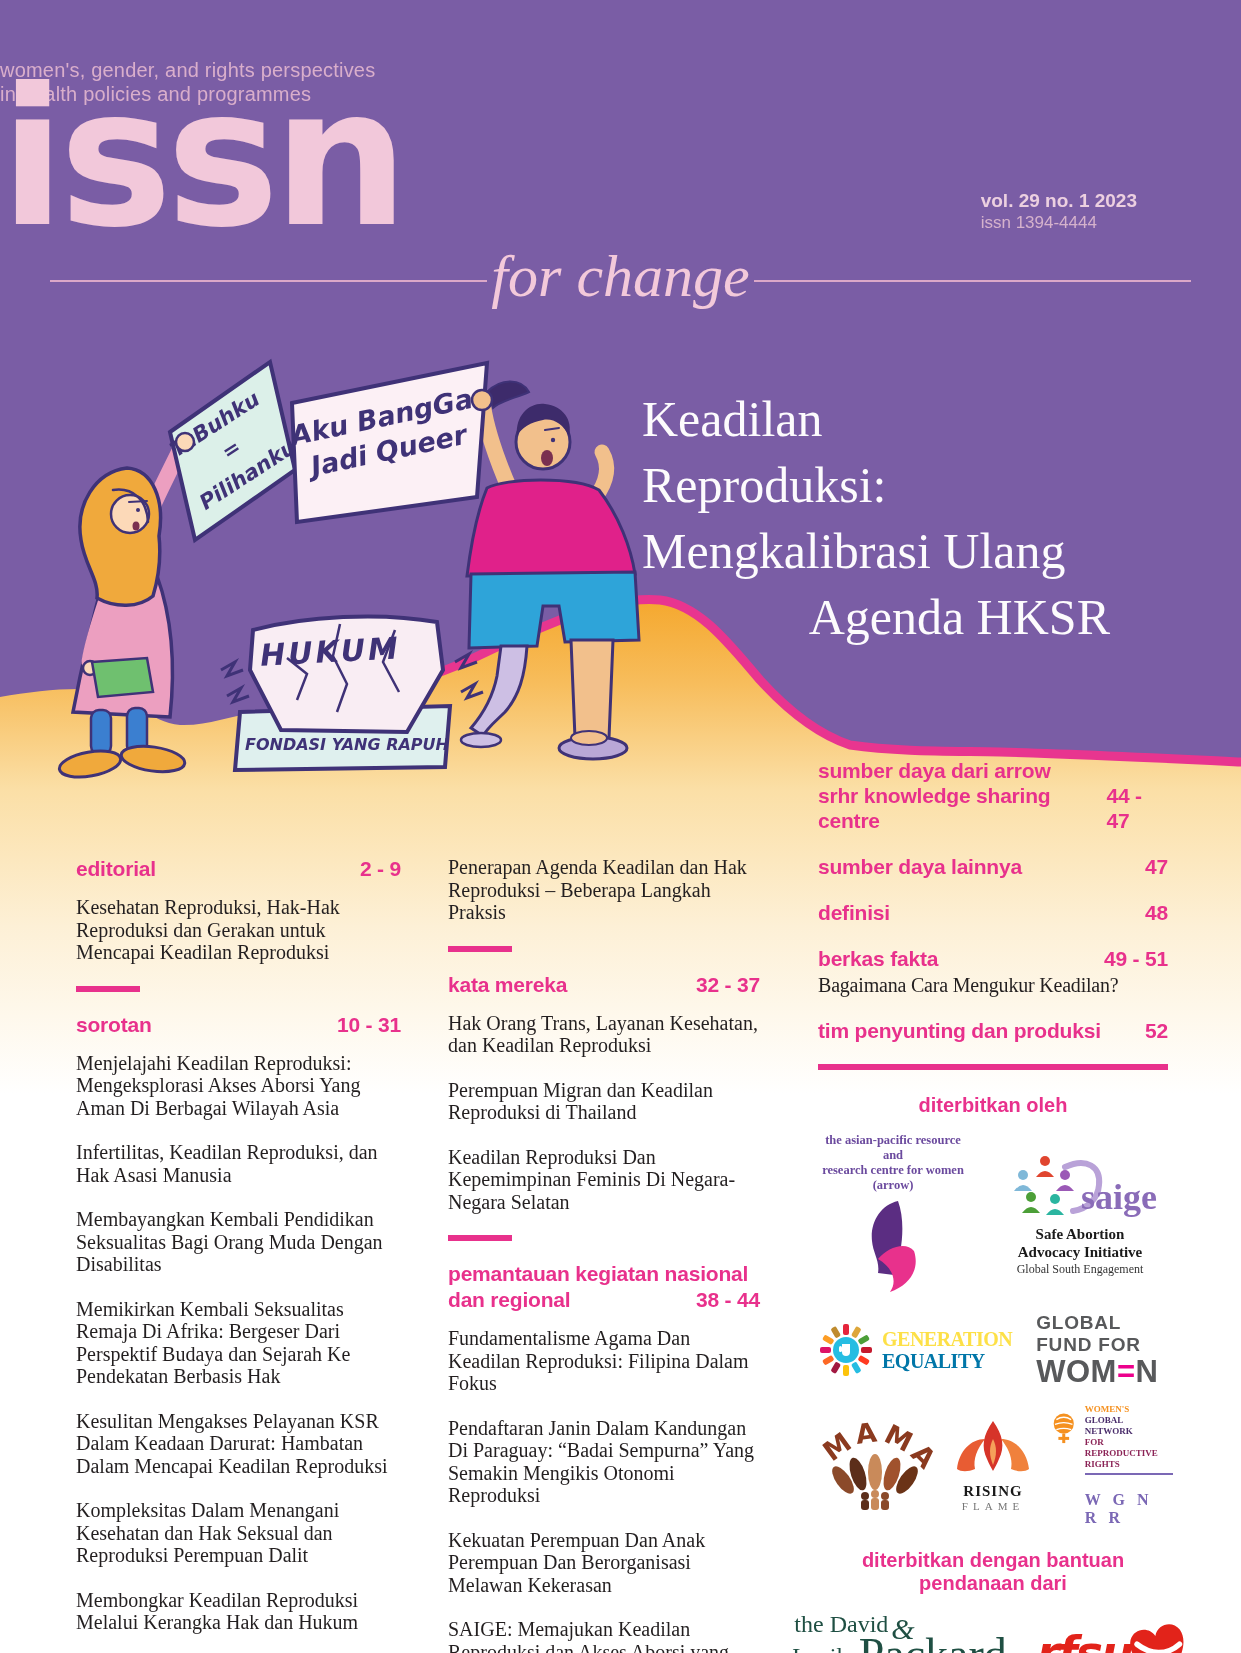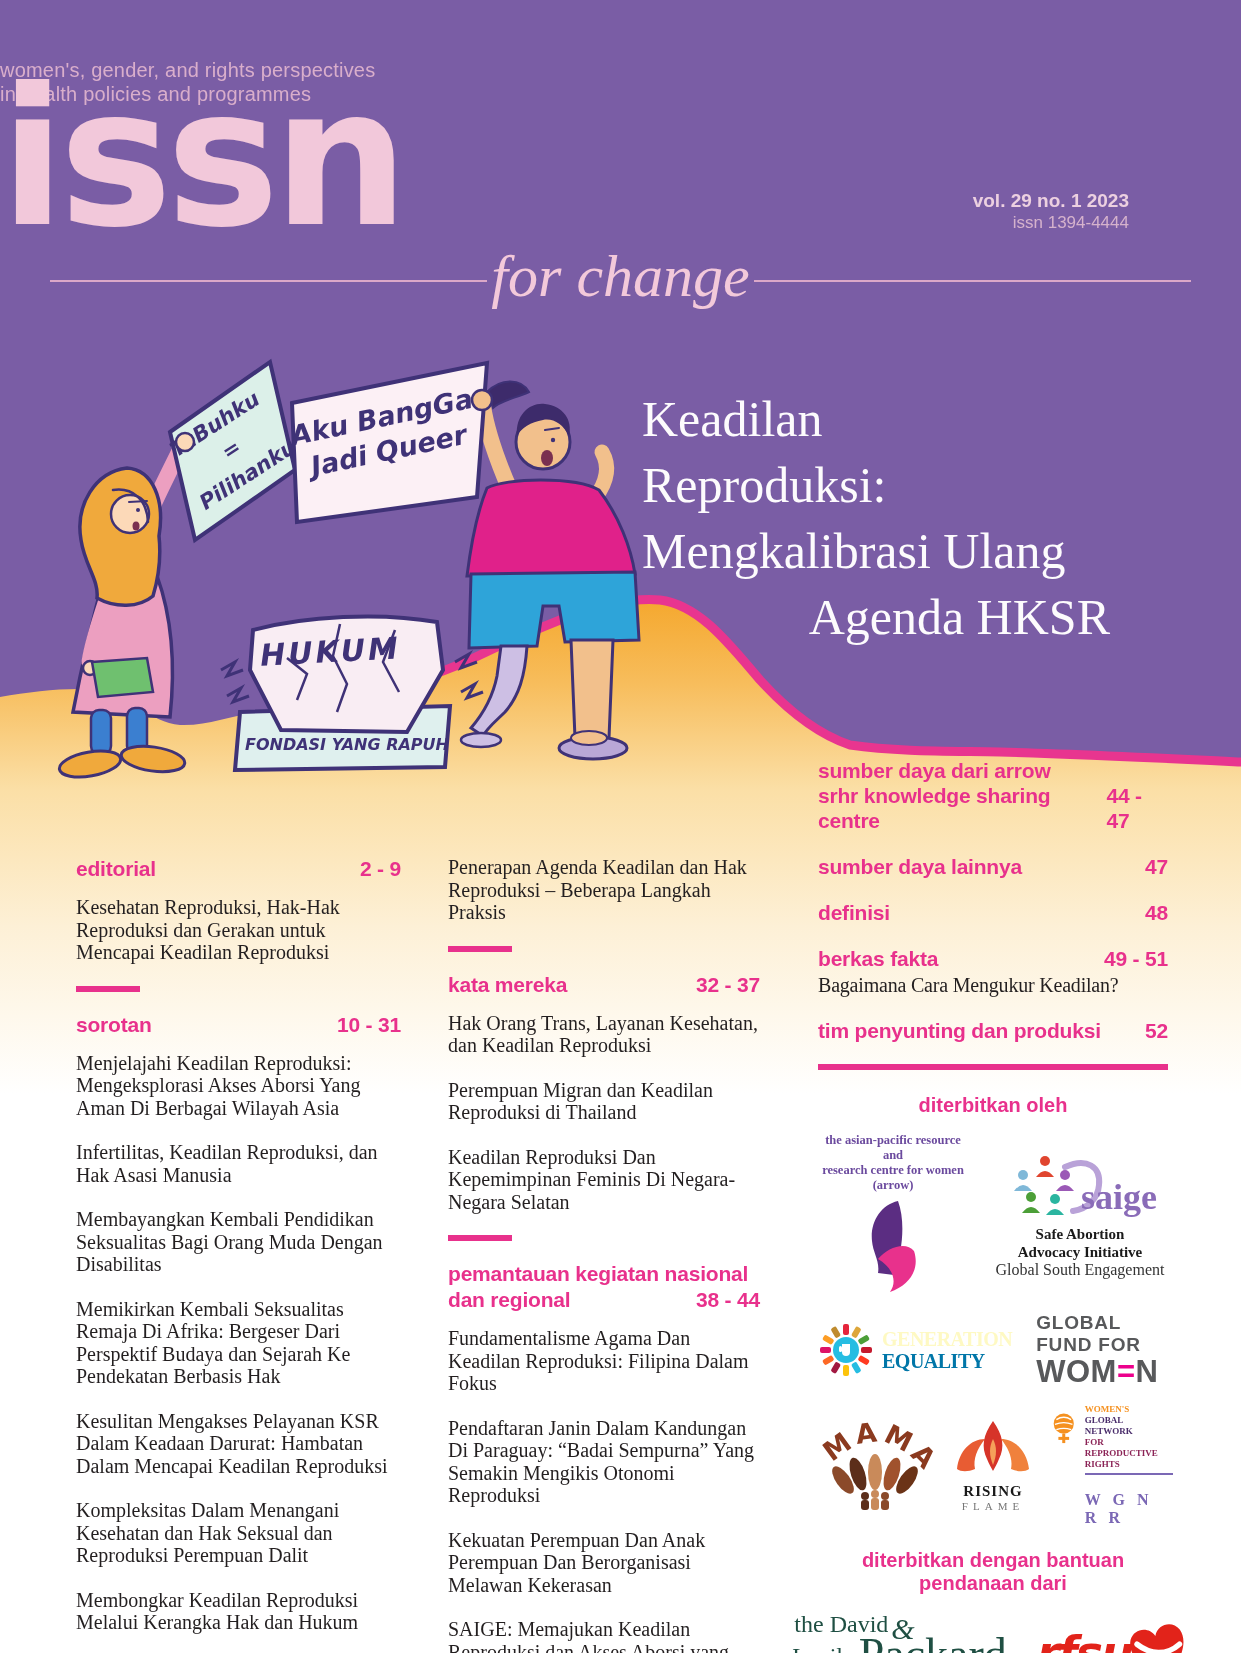--- a/index.html
+++ b/index.html
@@ -12,21 +12,21 @@
   .page{
     position:relative;width:1241px;height:1653px;margin:0 auto;
     background:var(--purple);overflow:hidden;
     font-family:"Liberation Sans",sans-serif;
   }
   .tagline{position:absolute;top:58px;left:0;width:100%;
     font-size:20px;line-height:24px;color:#d9aecb;font-weight:500;letter-spacing:.2px}
   .wordmark{position:absolute;top:64px;left:0;width:100%;
     font-family:"DejaVu Sans",sans-serif;font-weight:bold;
     font-size:190px;line-height:190px;letter-spacing:-6px;color:#f2c8da}
-  .volume-block{position:absolute;top:190px;right:112px;text-align:right;line-height:22px}
+  .volume-block{position:absolute;top:190px;right:104px;line-height:22px}
   .volume-line{font-weight:bold;font-size:19px;color:#ecd0e0}
   .issn-line{font-size:17px;color:#d5b2cc}
   .forchange-row{position:absolute;top:242px;left:0;width:1241px;
     display:flex;align-items:center;gap:4px;padding:0 50px}
   .fc-rule{flex:1;height:2px;background:#dba8c8}
   .forchange{font-family:"Liberation Serif",serif;font-style:italic;
     font-size:60px;color:#f3c9da;white-space:nowrap;padding-bottom:8px}
   
   .cover-title{position:absolute;left:642px;top:386px;width:468px;
     font-family:"Liberation Serif",serif;font-size:50px;line-height:66px;
@@ -57,24 +57,24 @@
   .thick-rule{height:6px;background:var(--pink);margin-top:12px}
   
   .pub-head{font-family:"Liberation Sans",sans-serif;font-weight:bold;font-size:20px;
     color:var(--pink);text-align:center;margin:24px 0 16px}
   .logo-row{display:flex;justify-content:center;align-items:center;gap:24px;margin-bottom:16px}
   .logo-row.tight{gap:14px}
   .ao-block{width:150px;text-align:center}
   .ao-text{font-weight:bold;font-size:12.5px;line-height:15px;color:#6b4a9e}
   .saige-block{width:176px;text-align:center}
   .saige-l1{font-weight:bold;font-size:15px;line-height:18px;color:#1a1a1a}
-  .saige-l3{font-size:16px;line-height:17px;color:#333}
+  .saige-l3{font-size:12px;line-height:17px;color:#333}
   .ge-block{display:flex;align-items:center;gap:8px}
   .ge-text div{font-weight:bold;font-size:20px;line-height:22px;letter-spacing:-.5px}
-  .ge-t1{color:#fef9c3}.ge-t2{color:#0076a8}
+  .ge-t1{color:#fde047}.ge-t2{color:#0076a8}
   .gfw-block{text-align:left;color:#58595b;font-family:"Liberation Sans",sans-serif}
   .gfw-top{font-weight:bold;font-size:19px;letter-spacing:.8px}
   .gfw-bottom{font-weight:bold;font-size:31px;line-height:32px;letter-spacing:.5px}
   .gfw-eq{color:#ec008c}
   .mama-block,.rf-block{text-align:center}
   .rf-l1{font-weight:bold;font-size:15px;letter-spacing:1px;color:#1a1a1a;margin-top:2px}
   .rf-l2{font-size:11px;letter-spacing:5px;color:#777}
   .wgnrr-block{display:flex;align-items:flex-start;gap:5px;width:140px}
   .wgnrr-lines{font-size:9px;line-height:11px;font-weight:bold}
   .wg-l1{color:#f59120}.wg-l2{color:#4a2d6b}.wg-l3{color:#8b2356}

